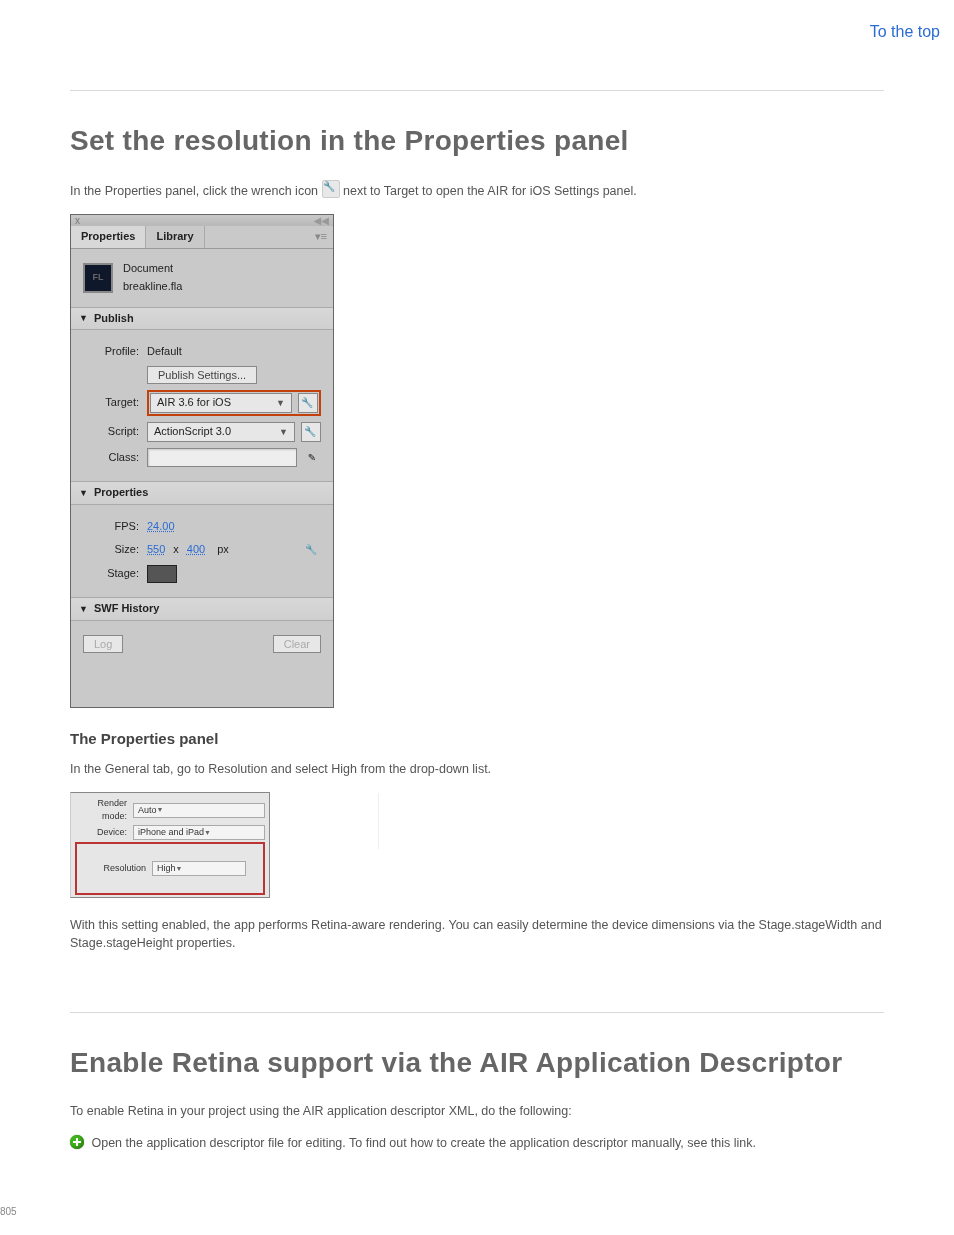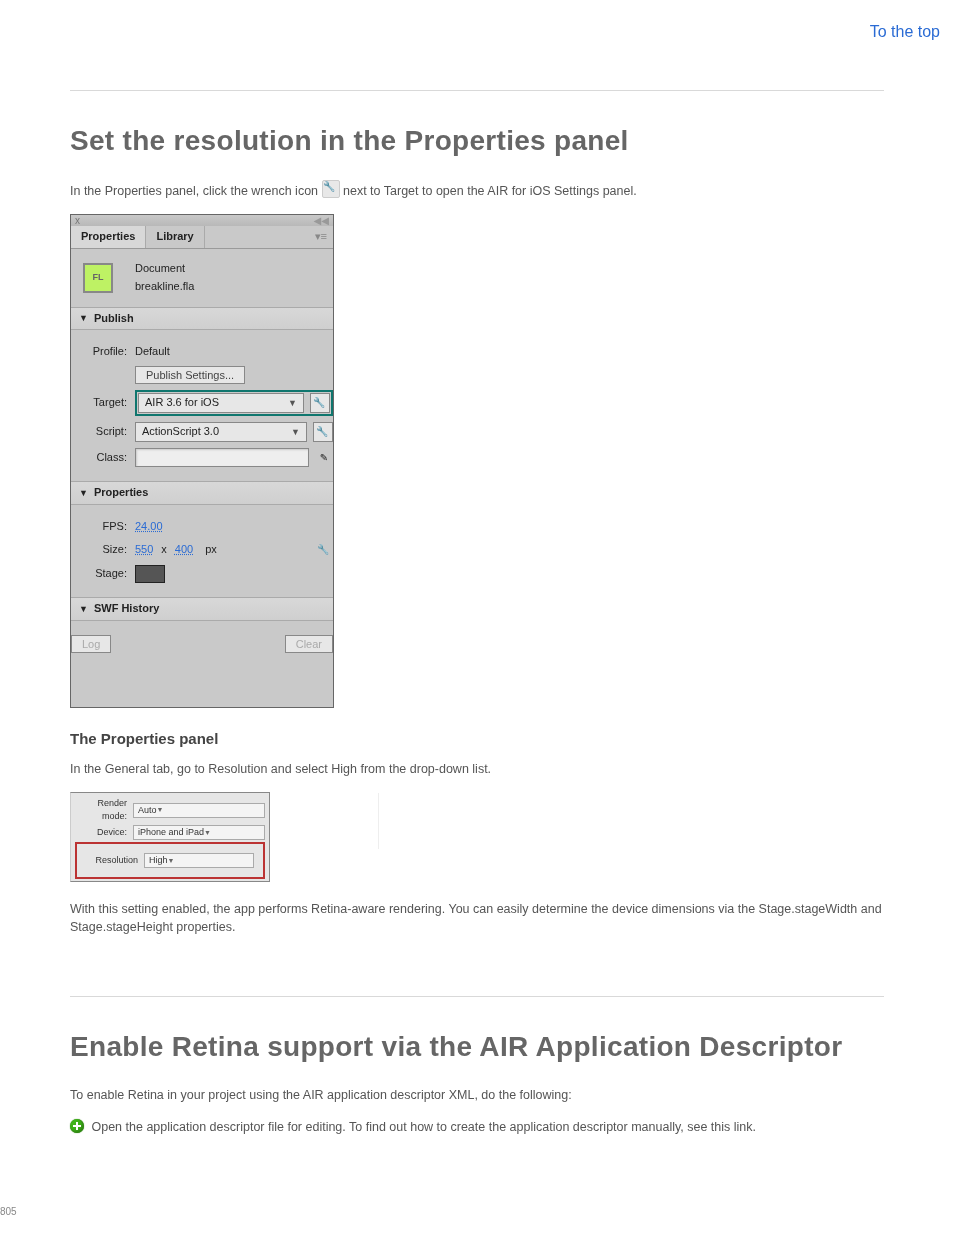--- a/index.html
+++ b/index.html
@@ -14,35 +14,35 @@
 
 .panel{width:262px;border:1px solid #666;background:#c9c9c9;font-size:11px;color:#222;margin:12px 0 20px 0}
 .panel .hdrbar{height:11px;background:linear-gradient(#c9c9c9,#b8b8b8);position:relative}
 .panel .hdrbar .x{position:absolute;left:4px;top:-1px;color:#777;font-size:10px}
 .panel .hdrbar .rr{position:absolute;right:4px;top:-1px;color:#999;font-size:10px}
 .tabs{display:flex;border-bottom:1px solid #9a9a9a}
 .tab{padding:3px 10px;background:#c9c9c9;border-right:1px solid #aaa;font-weight:bold;color:#222}
 .tab.active{background:#d8d8d8}
 .menuglyph{margin-left:auto;padding:3px 6px;color:#888}
 .docrow{display:flex;align-items:center;padding:10px 12px}
-.docrow .thumb{width:26px;height:26px;background:#bef264;border:2px solid #888;display:flex;align-items:center;justify-content:center;font-size:9px;font-weight:bold;color:#666;margin-right:12px}
+.docrow .thumb{width:26px;height:26px;background:#0f172a;border:2px solid #888;display:flex;align-items:center;justify-content:center;font-size:9px;font-weight:bold;color:#666;}
 .docrow .txt div{margin:2px 10px}
 .section{background:linear-gradient(#d8d8d8,#cfcfcf);border-top:1px solid #aaa;border-bottom:1px solid #aaa;padding:3px 8px;font-weight:bold;display:flex;align-items:center}
 .section .tri{margin-right:6px;font-size:9px}
-.body{padding:8px 0}
+.body{padding:8px 12px}
 .row{display:flex;align-items:center;margin:6px 0}
 .row .lab{width:56px;text-align:right;padding-right:8px}
 .btn{background:#e7e7e7;border:1px solid #888;padding:2px 10px;font-size:11px;color:#444}
 .sel{flex:1;background:#e7e7e7;border:1px solid #888;height:18px;display:flex;align-items:center;padding:0 6px;justify-content:space-between;min-width:0}
 .sel .arr{font-size:9px;color:#555}
 .iconbtn{width:18px;height:18px;margin-left:6px;background:#e7e7e7;border:1px solid #888;display:flex;align-items:center;justify-content:center;font-size:10px}
 .tbox{border:1px solid #888;box-shadow:inset 1px 1px 2px rgba(0,0,0,.15);background:#eee;height:17px;flex:1}
 .link{color:#2a6bd4;text-decoration:underline dotted}
 .swatch{width:28px;height:16px;background:#555;border:1px solid #222}
-.emphbox{border:2px solid #0f766e;padding:1px}
+.emphbox{border:2px solid #c2410c;padding:1px}
 .big .btn{color:#aaa}
 .smallpanel{width:190px;border:1px solid #888;border-left:1px solid #ccc;background:#e6e6e6;font-size:9px;padding:2px 4px 0 4px;margin:10px 0 18px 0;position:relative}
 .smallpanel .r{display:flex;align-items:center;margin:2px 0}
 .smallpanel .r .lbl{width:52px;text-align:right;padding-right:6px}
 .smallpanel .r .dd{flex:1;background:#f4f4f4;border:1px solid #aaa;height:13px;display:flex;align-items:center;padding:0 4px;}
 .smallpanel .r .dd .arr{font-size:7px;color:#666}
 .redbox{border:2px solid #b33; padding:1px;margin:2px 0}
 .ghostrule{position:absolute;right:-110px;top:0;width:1px;height:56px;background:#eee}
 .addicon{display:inline-block;width:14px;height:14px;border-radius:50%;background:#3fb319;box-shadow:inset -2px -2px 3px rgba(0,0,0,.25),0 0 1px #2a7a10;position:relative;vertical-align:-2px;margin-right:4px}
 .addicon:before,.addicon:after{content:"";position:absolute;background:#fff}
@@ -173,21 +173,21 @@
             </div>
     </div>
     <div class="r">
       <div class="lbl">Device:</div>
       <div class="dd">
               <span>iPhone and iPad</span>
               <span class="arr">▼</span>
             </div>
     </div>
     <div class="redbox">
-      <div class="r" style="margin:8px">
+      <div class="r" style="margin:16px">
         <div class="lbl">Resolution</div>
         <div class="dd">
                 <span>High</span>
                 <span class="arr">▼</span>
               </div>
       </div>
     </div>
     <span class="ghostrule"></span>
   </div>
   </div>

